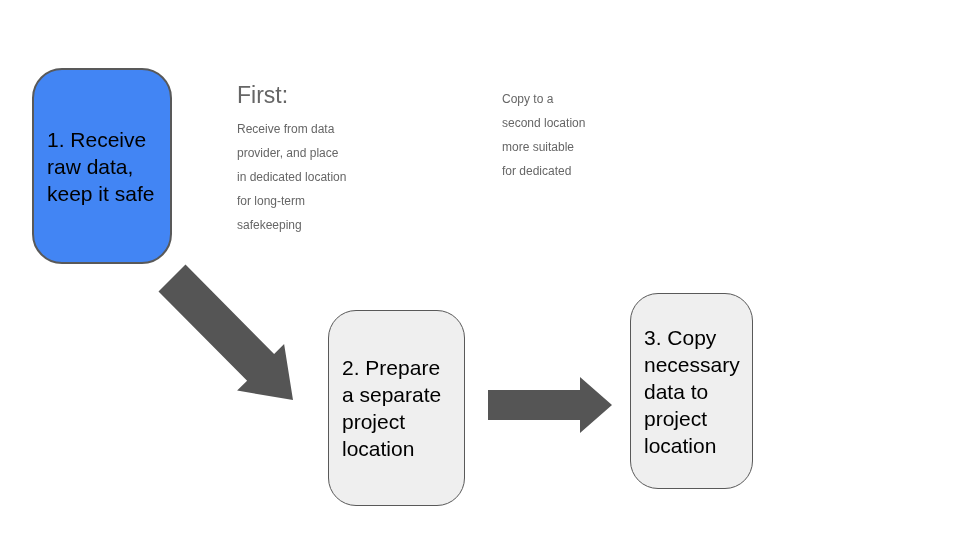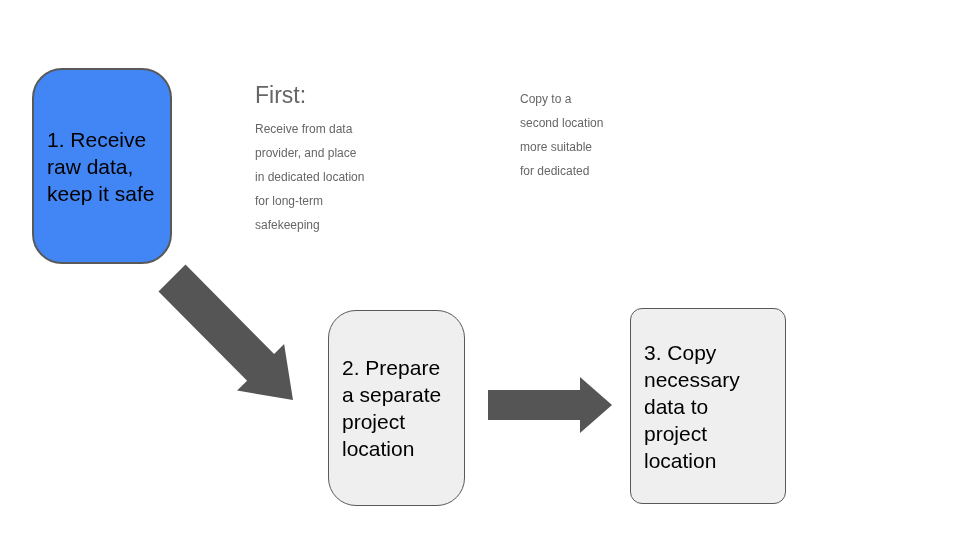--- a/index.html
+++ b/index.html
@@ -46,27 +46,27 @@
   }
   .box-2 {
     left: 328px; top: 310px;
     width: 137px; height: 196px;
     background: var(--box-fill);
     border-width: 1.5px;
     border-radius: 28px;
     align-items: center;
   }
   .box-3 {
-    left: 630px; top: 308px;
-    width: 156px; height: 196px;
+    left: 630px; top: 293px;
+    width: 123px; height: 196px;
     background: var(--box-fill);
     border-width: 1.5px;
-    border-radius: 12px;
+    border-radius: 28px;
   }
-  .annotation { position: absolute; color: var(--anno-text); margin-left: 18px; }
+  .annotation { position: absolute; color: var(--anno-text); }
   .annotation .anno-heading {
     font-size: 23px;
     line-height: 30px;
     font-weight: 400;
   }
   .annotation .anno-body {
     margin-top: 7px;
     font-size: 12px;
     line-height: 24px;
     white-space: pre-line;

